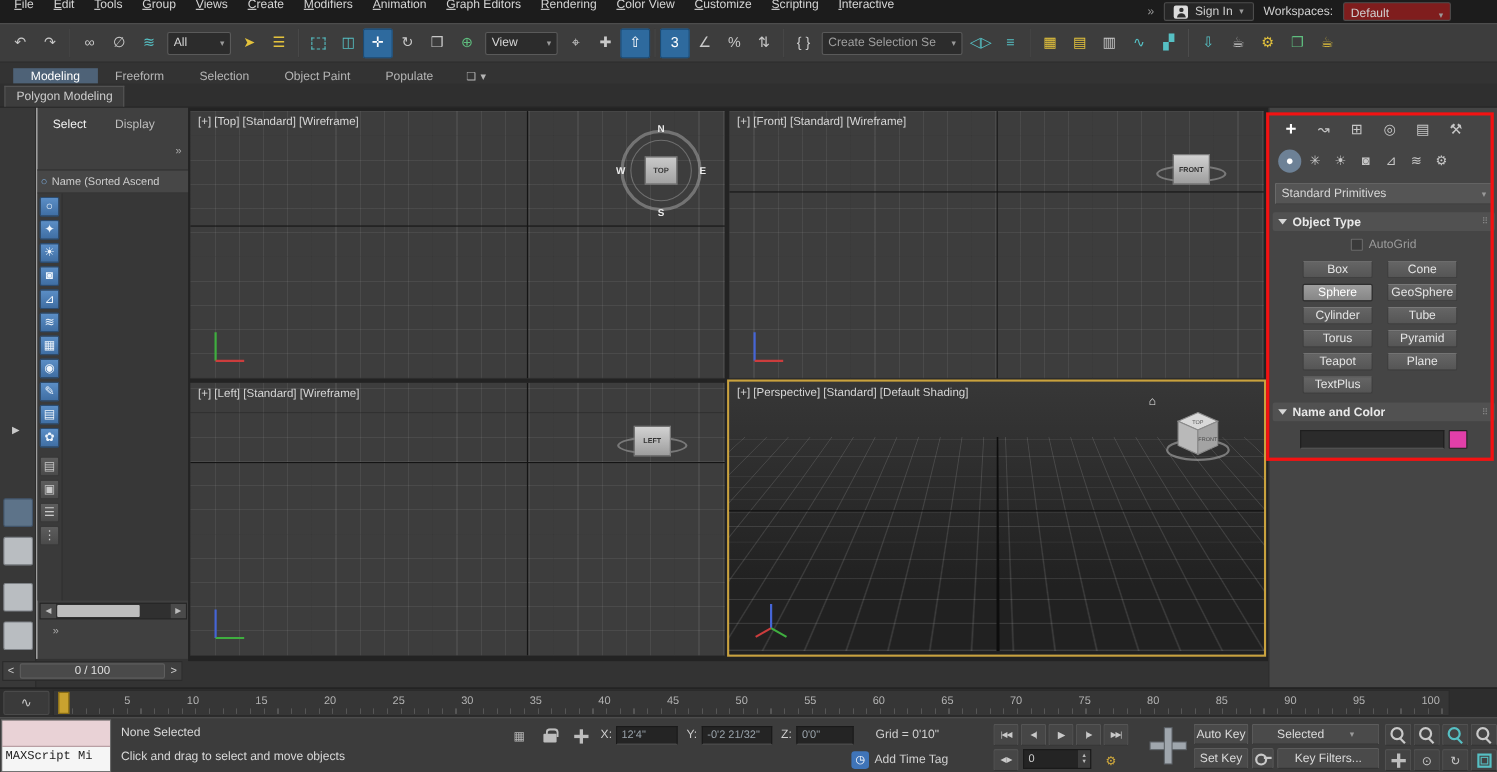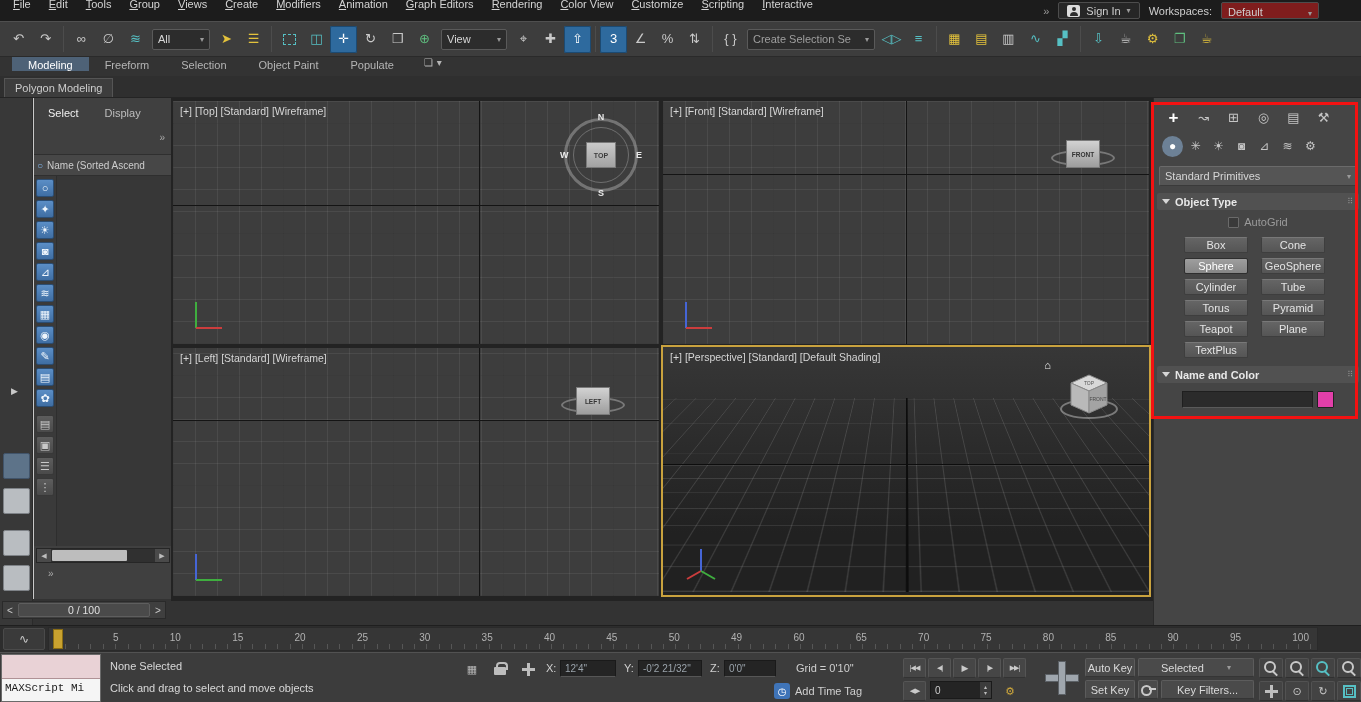--- a/index.html
+++ b/index.html
@@ -31,21 +31,21 @@
 .tbi.on{background:#2e6a9e;color:#fff;box-shadow:inset 0 0 0 1px #1c4a72}
 .tbsep{width:1px;height:26px;background:#2c2c2c;border-right:1px solid #4c4c4c;margin:0 4px;flex:0 0 auto}
 .combo{display:flex;align-items:center;height:21px;background:#2c2c2c;border:1px solid #5a5a5a;border-radius:2px;padding:0 5px;color:#d6d6d6;flex:0 0 auto}
 .combo .arr{margin-left:auto;padding-left:5px}
 #dd-filter{width:58px;margin:0 3px}
 #dd-coord{width:66px;margin:0 3px}
 #dd-selset{width:128px;margin:0 3px;color:#9f9f9f}
 .dashbox{width:13px;height:11px;border:1px dashed #56c0c4;display:inline-block;margin-top:8px}
 
 
-#ribbontabs{position:absolute;left:0;top:57px;width:1361px;height:19px;background:#333;display:flex;align-items:flex-start;padding-left:12px}
+#ribbontabs{position:absolute;left:0;top:57px;width:1361px;height:19px;background:#333;display:flex;align-items:flex-end;padding-left:12px}
 #rtabs{display:flex}
 .rtab{padding:2px 16px 0;color:#b5b5b5}
 .rtab.active{background:#4e6277;color:#fff}
 .rtab-extra{display:flex;align-items:center;gap:4px;margin-left:14px;color:#b5b5b5;font-size:10px}
 #ribbonsub{position:absolute;left:0;top:76px;width:1361px;height:22px;background:#2f2f2f;border-bottom:1px solid #242424;display:flex;align-items:flex-end}
 #pm-tab{margin-left:4px;padding:3px 10px;background:#3d3d3d;border:1px solid #555;border-bottom:none;color:#cdcdcd}
 
 
 #main{position:absolute;left:0;top:98px;width:1361px;height:527px;background:#333}
 #leftstrip{left:0;top:0;width:33px;height:527px;background:#383838;border-right:1px solid #2a2a2a}
@@ -505,21 +505,21 @@
       <span class="tick">5</span>
           <span class="tick">10</span>
           <span class="tick">15</span>
           <span class="tick">20</span>
           <span class="tick">25</span>
           <span class="tick">30</span>
           <span class="tick">35</span>
           <span class="tick">40</span>
           <span class="tick">45</span>
           <span class="tick">50</span>
-          <span class="tick">49</span>
+          <span class="tick">55</span>
           <span class="tick">60</span>
           <span class="tick">65</span>
           <span class="tick">70</span>
           <span class="tick">75</span>
           <span class="tick">80</span>
           <span class="tick">85</span>
           <span class="tick">90</span>
           <span class="tick">95</span>
           <span class="tick">100</span>
         </div>

